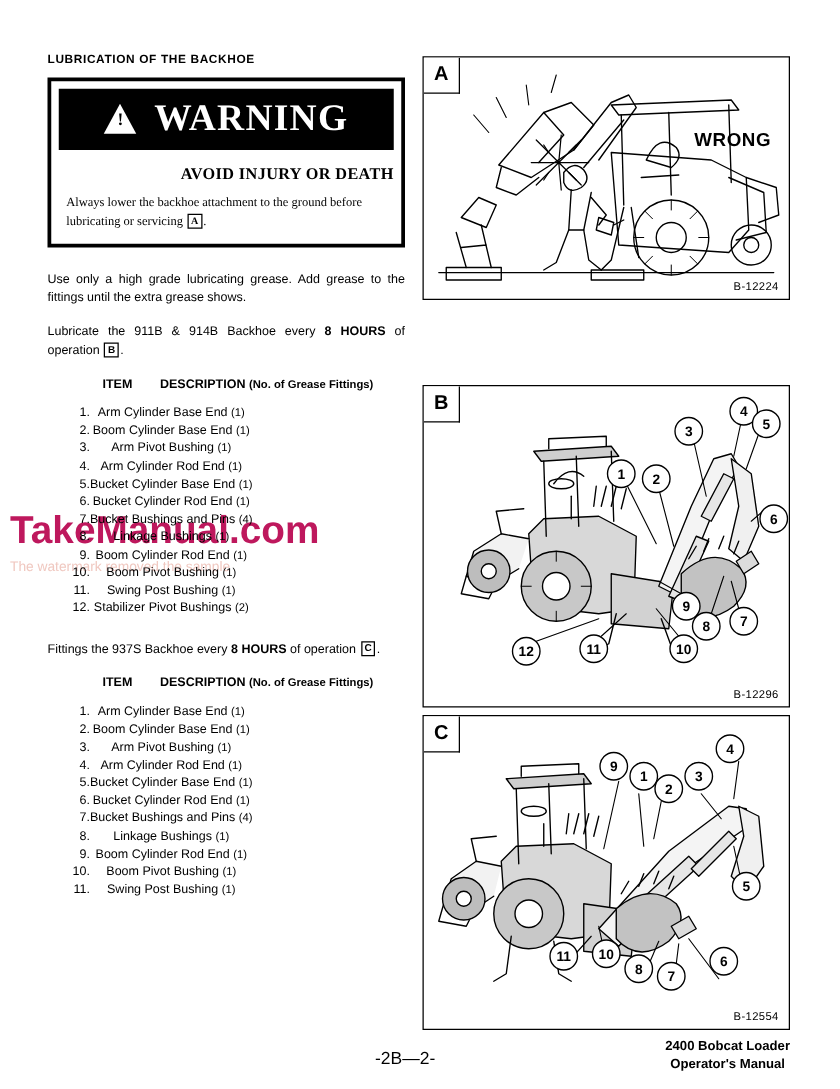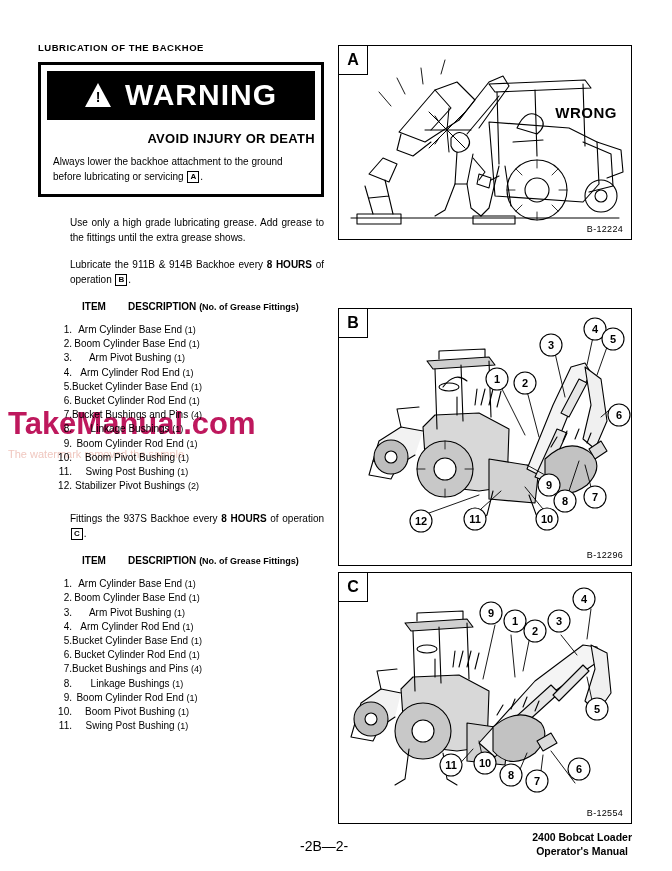--- a/index.html
+++ b/index.html
@@ -54,20 +54,21 @@
     letter-spacing: 0.5px;
     margin-bottom: 9px;
   }
 
   
   .warning-box {
     border: 3px solid #000;
     padding: 6px;
     background: #fff;
     margin-bottom: 18px;
+    font-family: Liberation Serif, serif;
   }
   .warning-bar {
     background: #000;
     color: #fff;
     display: flex;
     align-items: center;
     justify-content: center;
     padding: 9px 0 10px 0;
   }
   .warn-tri {
@@ -121,21 +122,20 @@
     vertical-align: 1px;
     margin: 0 1px;
   }
 
   
   .para {
     font-size: 10px;
     line-height: 1.5;
     text-align: justify;
     margin-bottom: 12px;
-    margin-left: 32px;
   }
   .para.lube {
     margin-bottom: 14px;
   }
   .list-head {
     font-size: 10px;
     font-weight: bold;
     margin-bottom: 11px;
     padding-left: 44px;
   }

